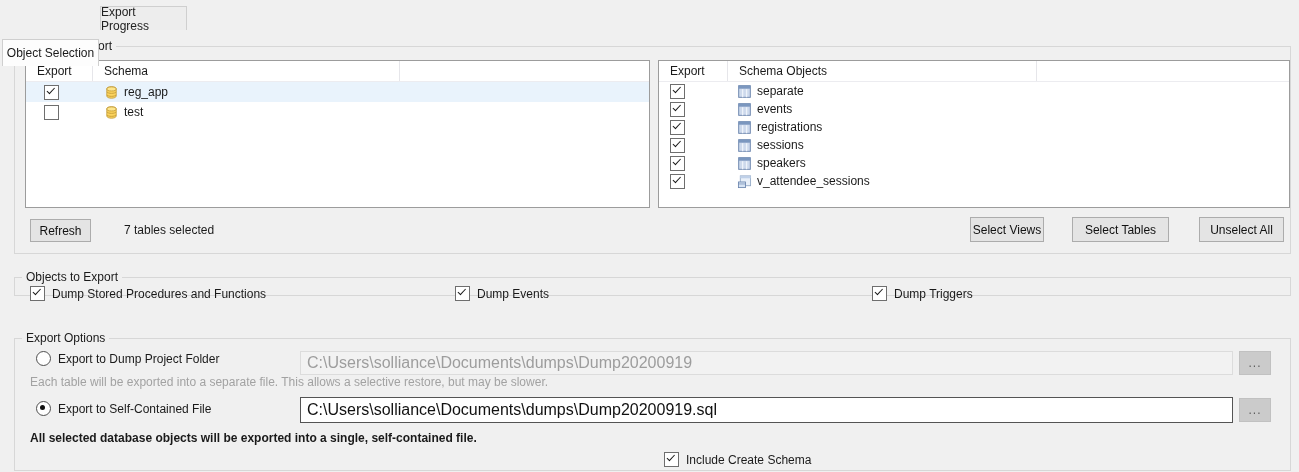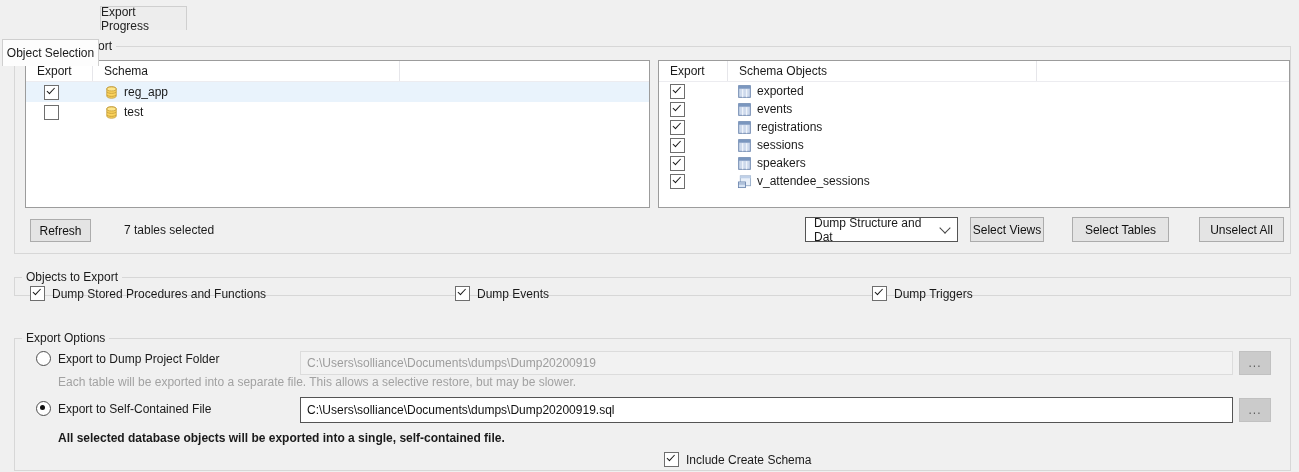--- a/index.html
+++ b/index.html
@@ -43,27 +43,27 @@
   .radio.on::after{content:'';position:absolute;left:3px;top:3px;width:5px;height:5px;border-radius:50%;background:#101010;}
   .cbrow{position:absolute;display:flex;align-items:center;gap:7px;height:15px;white-space:nowrap;}
 
   .btn{position:absolute;background:#e4e4e4;border:1px solid #acacac;display:flex;align-items:center;
        justify-content:center;box-sizing:border-box;color:#111;}
   .combo{position:absolute;background:#fff;border:1px solid #545454;display:flex;align-items:center;
        box-sizing:border-box;padding:0 8px;justify-content:space-between;}
   .chev{width:7px;height:7px;border-right:1.4px solid #474747;border-bottom:1.4px solid #474747;
        transform:rotate(45deg);margin-top:-4px;flex:0 0 auto;}
 
-  .field{position:absolute;font-family:"Liberation Sans",sans-serif;font-size:12px;padding:0 6px;
+  .field{position:absolute;font-family:"Liberation Sans",sans-serif;font-size:16px;padding:0 6px;
        box-sizing:border-box;outline:none;}
   .field.off{background:#f2f2f2;border:1px solid #dcdcdc;color:#9d9d9d;}
   .field.onf{background:#fff;border:1px solid #545454;color:#111;}
   .browse{position:absolute;background:#cbcbcb;border:1px solid #c1c1c1;color:#5c5c5c;
        display:flex;align-items:center;justify-content:center;letter-spacing:1px;box-sizing:border-box;}
-  .helper{position:absolute;white-space:nowrap;margin-left:28px;}
+  .helper{position:absolute;white-space:nowrap;}
   .helper.gray{color:#a2a2a2;}
   .plain{position:absolute;white-space:nowrap;}
 </style>
 </head>
 <body>
 
 <div class="app">
 
   <div class="tab active">
       <span>Object Selection</span>
@@ -117,21 +117,21 @@
     <div>
         <div class="lrow">
           <span class="cb on"></span>
           <span class="icon">
             <svg width="15" height="15" viewBox="0 0 16 16">
               <rect x="1.8" y="1.8" width="12.4" height="12.4" fill="#cdd9ec" stroke="#6a84ad" stroke-width="1"></rect>
               <rect x="1.8" y="1.8" width="12.4" height="3.2" fill="#7b97bf"></rect>
               <path d="M6 5.5v8.5M10.2 5.5v8.5" stroke="#eef3fa" stroke-width="1.4"></path>
             </svg>
           </span>
-          <span class="rlabel">exported</span>
+          <span class="rlabel">separate</span>
         </div>
         <div class="lrow">
           <span class="cb on"></span>
           <span class="icon">
             <svg width="15" height="15" viewBox="0 0 16 16">
               <rect x="1.8" y="1.8" width="12.4" height="12.4" fill="#cdd9ec" stroke="#6a84ad" stroke-width="1"></rect>
               <rect x="1.8" y="1.8" width="12.4" height="3.2" fill="#7b97bf"></rect>
               <path d="M6 5.5v8.5M10.2 5.5v8.5" stroke="#eef3fa" stroke-width="1.4"></path>
             </svg>
           </span>
@@ -181,24 +181,20 @@
             </svg>
           </span>
           <span class="rlabel">v_attendee_sessions</span>
         </div>
       </div>
   </div>
 
   <div class="btn" style="left:30px;top:219px;width:61px;height:23px;">Refresh</div>
   <div class="plain" style="left:124px;top:223px;">7 tables selected</div>
 
-  <div class="combo" style="left:805px;top:217px;width:153px;height:25px;">
-    <span>Dump Structure and Dat</span>
-    <span class="chev"></span>
-  </div>
   <div class="btn" style="left:970px;top:217px;width:74px;height:25px;">Select Views</div>
   <div class="btn" style="left:1072px;top:217px;width:97px;height:25px;">Select Tables</div>
   <div class="btn" style="left:1199px;top:217px;width:85px;height:25px;">Unselect All</div>
 
   <div class="group" style="left:14px;top:277px;width:1277px;height:19px;">
     <span class="group-label">Objects to Export</span>
   </div>
   <div class="cbrow" style="left:30px;top:286px;">
     <span class="cb on"></span>
     <span>Dump Stored Procedures and Functions</span>

